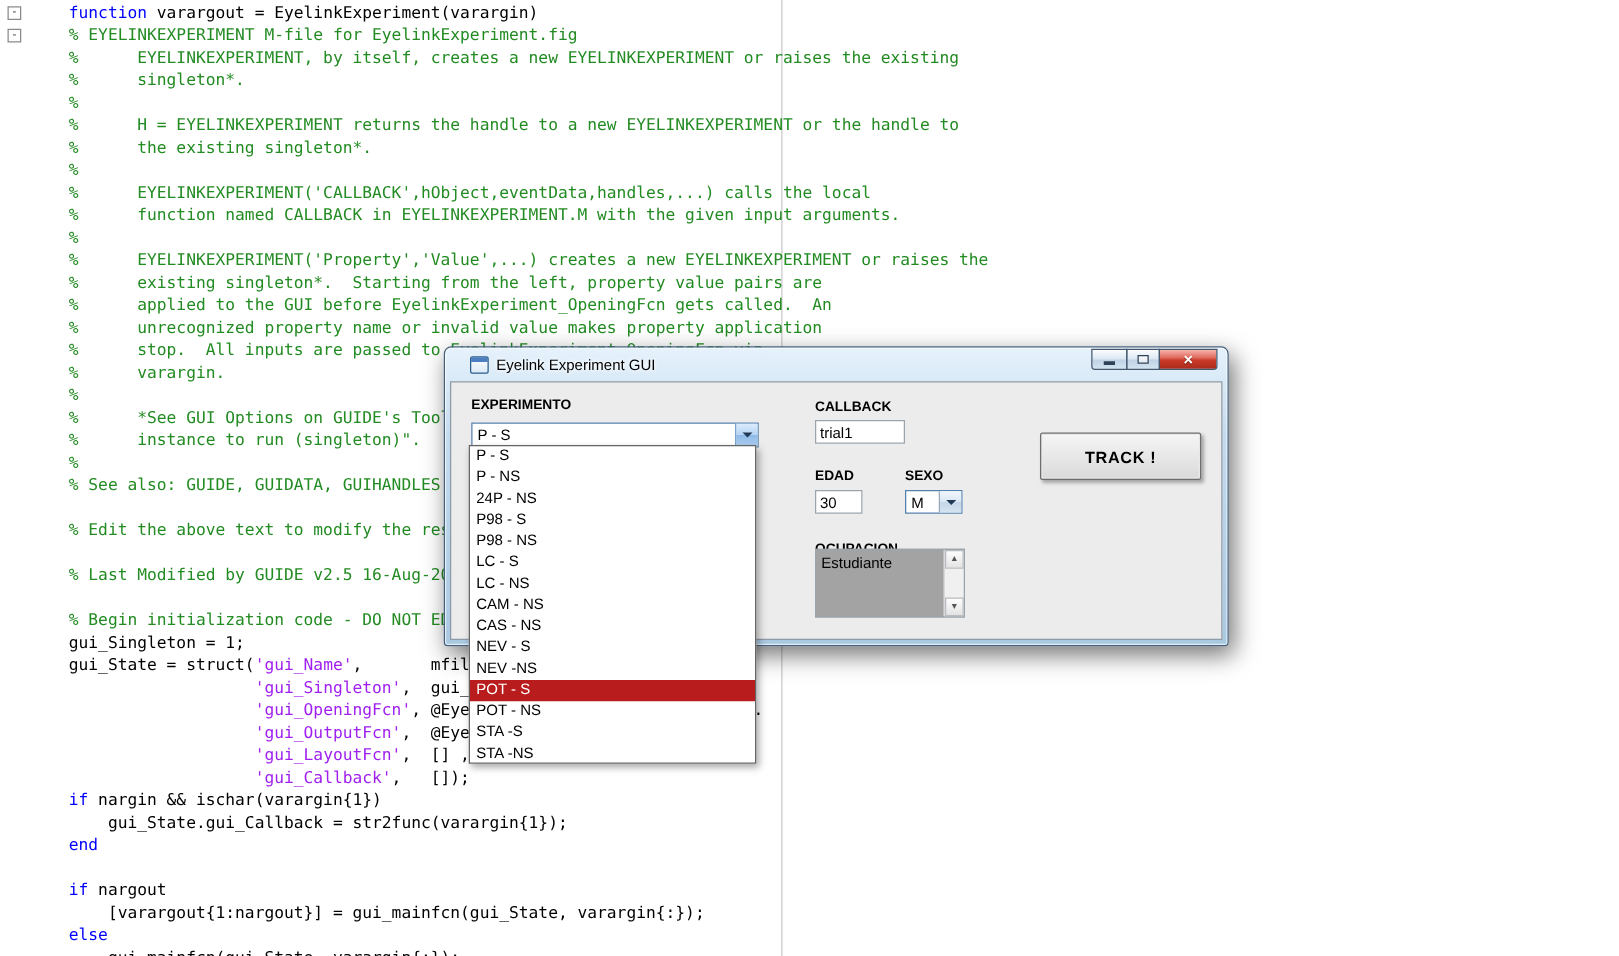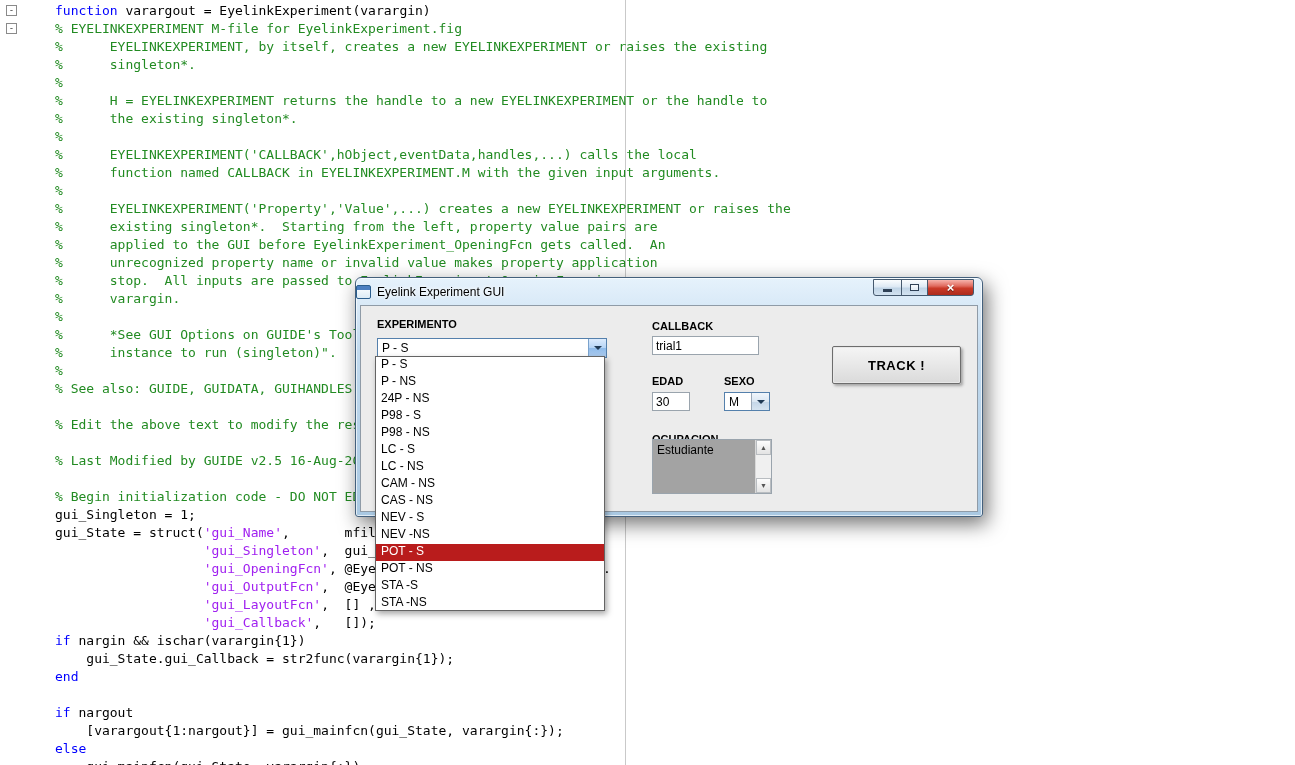--- a/index.html
+++ b/index.html
@@ -31,21 +31,21 @@
   .tok-pl { color:#000000; }
 
   
   .dialog {
     position:absolute; left:355px; top:277px; width:628px; height:240px;
     border:1px solid #44607c; border-radius:6px 6px 3px 3px;
     background:linear-gradient(180deg,#e6f2fc 0%,#c3dbef 30%,#a9c8e2 100%);
     box-shadow:0 0 0 1px rgba(255,255,255,.65) inset, 4px 7px 20px rgba(0,0,0,.55);
     z-index:10;
   }
-  .titlebar { position:relative; height:27px; display:flex; align-items:center; padding-left:0; }
+  .titlebar { position:relative; height:27px; display:flex; align-items:center; padding-left:20px; }
   .win-icon {
     width:15px; height:14px; margin-right:6px;
     border:1px solid #2b5e8e; background:linear-gradient(180deg,#4a7fc1 0%,#4a7fc1 30%,#f4f9fd 30%,#dcebf6 100%);
     border-radius:2px;
   }
   .win-title { font-size:12px; color:#000; text-shadow:0 0 4px #fff, 0 0 4px #fff; }
   .winbtns { position:absolute; top:1px; right:8px; display:flex; }
   .wbtn {
     height:17px; border:1px solid #45596e; margin-left:-1px;
     background:linear-gradient(180deg,#fbfdfe 0%,#dde9f4 45%,#c0d4e6 55%,#d3e3f1 100%);
@@ -151,21 +151,21 @@
 
       <div class="ui-label" style="left:16px; top:12px">EXPERIMENTO</div>
       <div class="combo" style="left:16px; top:32px; width:230px; height:20px">
         <div class="combo-text">P - S</div>
         <div class="combo-btn">
           <div class="arrow-down"></div>
         </div>
       </div>
 
       <div class="ui-label" style="left:291px; top:14px">CALLBACK</div>
-      <input class="textbox" style="left: 291px; top: 30px; width: 107px; height: 19px;" readonly="" value="trial1">
+      <input class="textbox" style="left: 291px; top: 30px; width: 72px; height: 19px;" readonly="" value="trial1">
 
       <div class="ui-label" style="left:291px; top:69px">EDAD</div>
       <div class="ui-label" style="left:363px; top:69px">SEXO</div>
       <input class="textbox" style="left: 291px; top: 86px; width: 38px; height: 19px;" readonly="" value="30">
       <div class="combo" style="left:363px; top:86px; width:46px; height:19px">
         <div class="combo-text">M</div>
         <div class="combo-btn combo-btn-light">
           <div class="arrow-down"></div>
         </div>
       </div>

